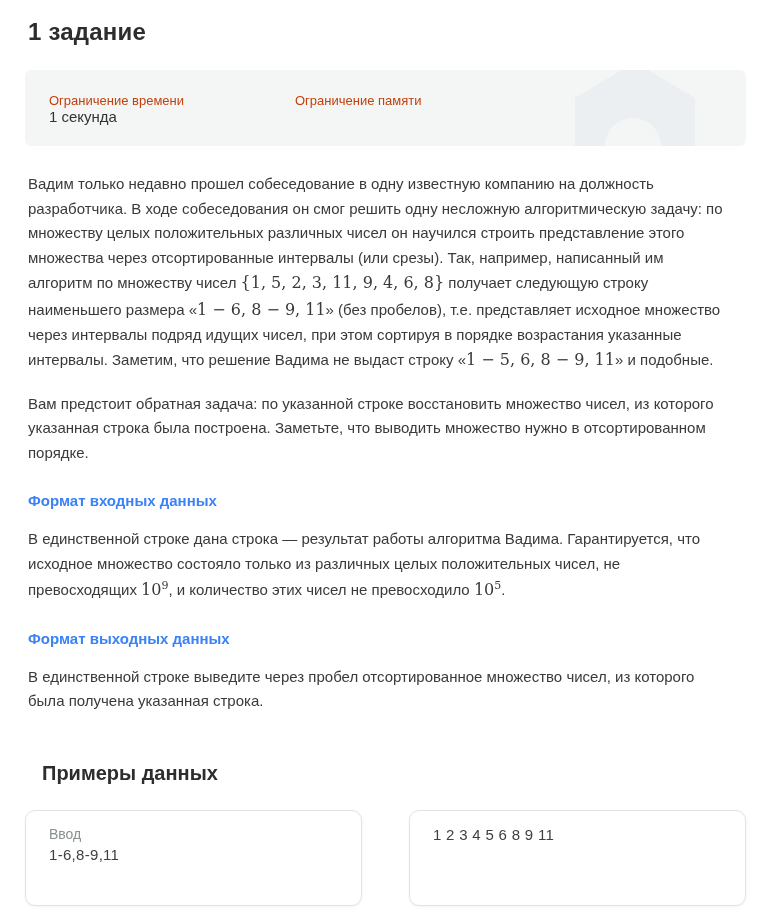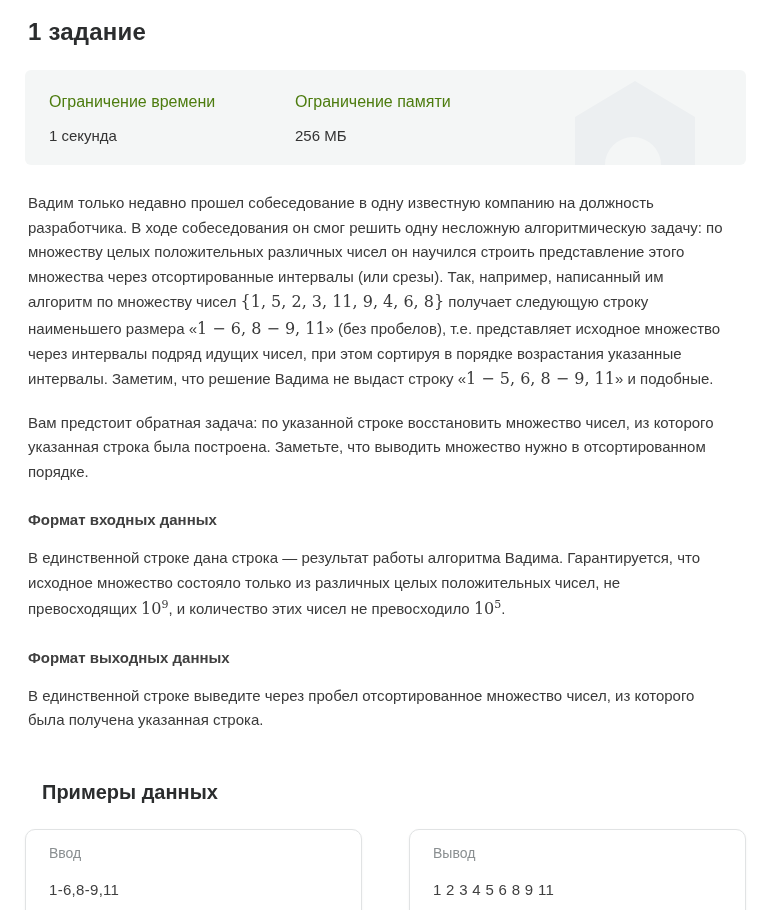--- a/index.html
+++ b/index.html
@@ -31,23 +31,23 @@
     display: flex;
     padding: 23px 24px 21px 24px;
     box-sizing: border-box;
   }
   .constraint {
     width: 246px;
     position: relative;
     z-index: 1;
   }
   .c-label {
-    font-size: 16px;
-    color: #4d7c0f;
-    margin-bottom: 16px;
+    font-size: 13px;
+    color: #c2410c;
+    margin-bottom: 0;
   }
   .c-value {
     font-size: 15px;
     color: #333333;
   }
   .watermark {
     position: absolute;
     right: 46px;
     bottom: 0;
     z-index: 0;
@@ -69,21 +69,21 @@
     white-space: nowrap;
     margin-top: 48px;
   }
   .math sup {
     font-size: 11px;
     line-height: 0;
   }
   .format-heading {
     font-size: 15px;
     font-weight: 700;
-    color: #404040;
+    color: #3b82f6;
     margin: 27px 0 18px 3px;
   }
   .examples-heading {
     font-size: 20px;
     font-weight: 700;
     color: #2b2d2e;
     margin: 48px 0 25px 17px;
   }
   .examples-row {
     display: flex;
@@ -95,21 +95,21 @@
     height: 96px;
     border: 1px solid #e1e3e4;
     border-radius: 10px;
     padding: 15px 23px;
     background: #ffffff;
     box-shadow: 0 1px 3px rgba(40, 40, 40, 0.05);
   }
   .e-label {
     font-size: 14px;
     color: #8a8f91;
-    margin-bottom: 20px;
+    margin-bottom: 4px;
   }
   .e-value {
     font-size: 15px;
     color: #404040;
     letter-spacing: 0.3px;
   }
 </style>
 </head>
 <body>
 
@@ -120,21 +120,20 @@
   <div class="constraints">
     <svg class="watermark" width="130" height="88" viewBox="0 0 130 88" aria-hidden="true">
       <path d="M65 4 L125 40 L125 88 L91 88 A28 28 0 0 0 35 88 L5 88 L5 40 Z" fill="#eceff1"></path>
     </svg>
     <div class="constraint">
       <div class="c-label">Ограничение времени</div>
       <div class="c-value">1 секунда</div>
     </div>
     <div class="constraint">
       <div class="c-label">Ограничение памяти</div>
-      <div class="c-value">256 МБ</div>
     </div>
   </div>
 
   <div class="statement">
     <p class="body-text"><span>Вадим только недавно прошел собеседование в одну известную компанию на должность разработчика. В ходе собеседования он смог решить одну несложную алгоритмическую задачу: по множеству целых положительных различных чисел он научился строить представление этого множества через отсортированные интервалы (или срезы). Так, например, написанный им алгоритм по множеству чисел </span><span class="math">{1, 5, 2, 3, 11, 9, 4, 6, 8}</span><span> получает следующую строку наименьшего размера «</span><span class="math">1 − 6, 8 − 9, 11</span><span>» (без пробелов), т.е. представляет исходное множество через интервалы подряд идущих чисел, при этом сортируя в порядке возрастания указанные интервалы. Заметим, что решение Вадима не выдаст строку «</span><span class="math">1 − 5, 6, 8 − 9, 11</span><span>» и подобные.</span></p>
 
     <p class="body-text">Вам предстоит обратная задача: по указанной строке восстановить множество чисел, из которого указанная строка была построена. Заметьте, что выводить множество нужно в отсортированном порядке.</p>
 
     <h3 class="format-heading">Формат входных данных</h3>
 
@@ -146,18 +145,17 @@
   </div>
 
   <h2 class="examples-heading">Примеры данных</h2>
 
   <div class="examples-row">
     <div class="example-box">
       <div class="e-label">Ввод</div>
       <div class="e-value">1-6,8-9,11</div>
     </div>
     <div class="example-box">
-      <div class="e-label">Вывод</div>
       <div class="e-value">1 2 3 4 5 6 8 9 11</div>
     </div>
   </div>
 
 </div>
 
 </body></html>

